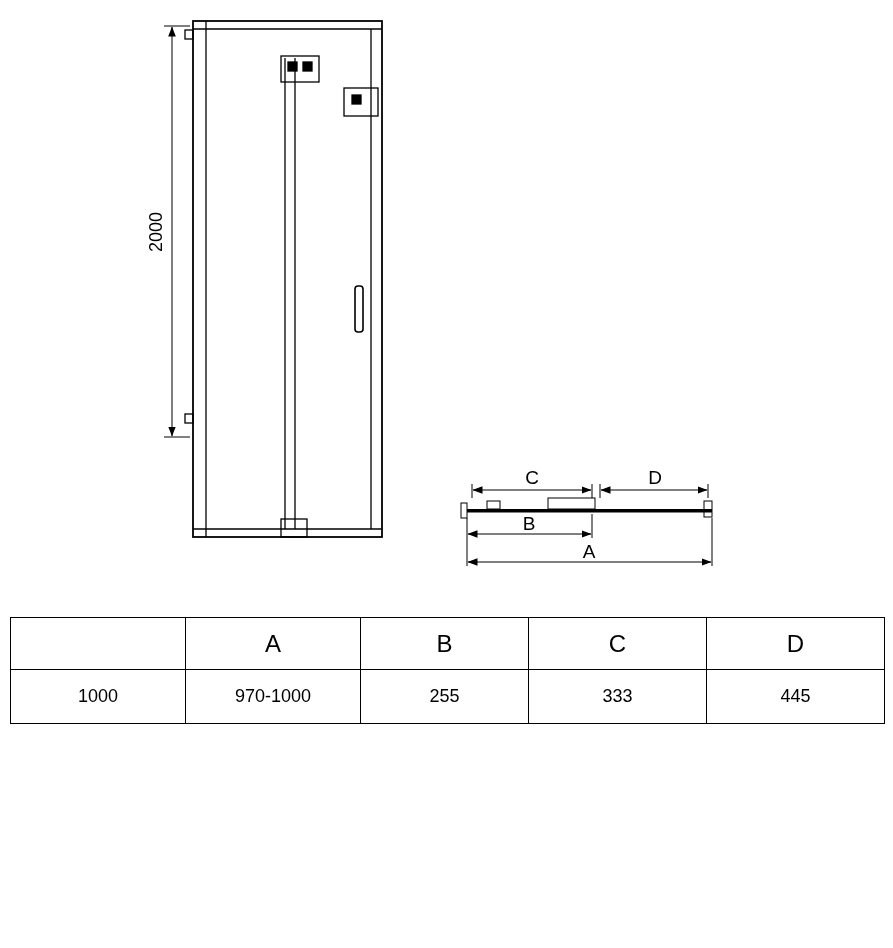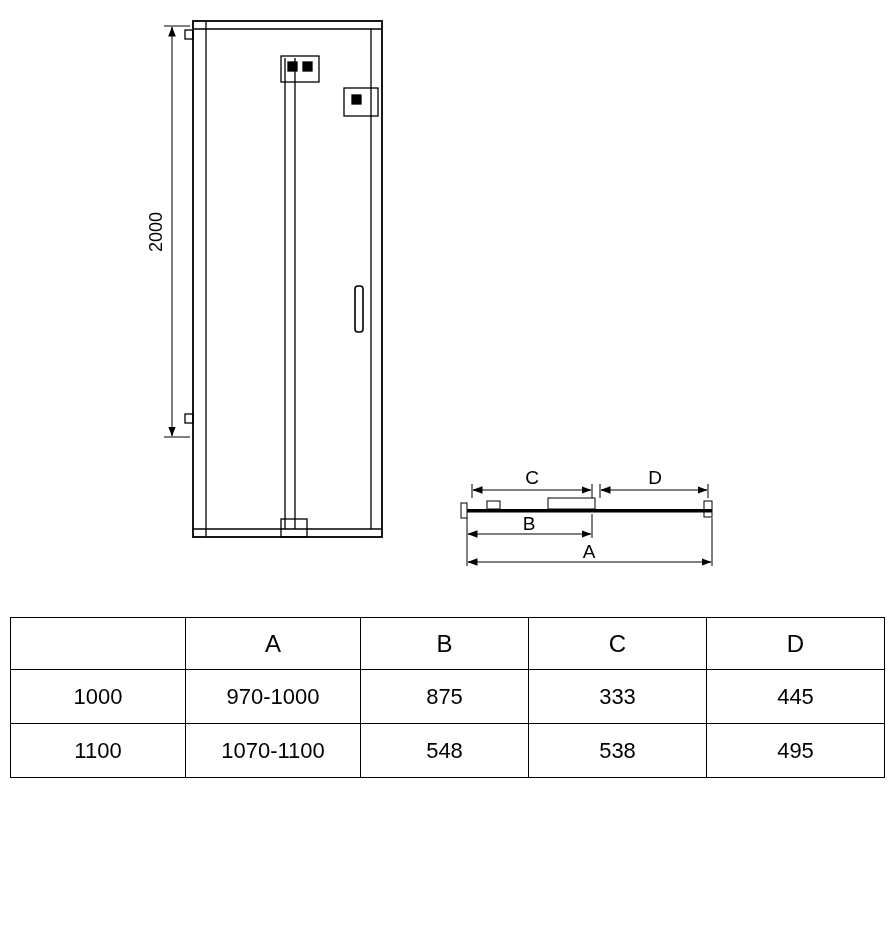--- a/index.html
+++ b/index.html
@@ -24,21 +24,21 @@
     top: 617px;
     width: 874px;
     border-collapse: collapse;
     table-layout: fixed;
   }
   .dim-table th, .dim-table td {
     border: 1px solid #000;
     height: 54px;
     text-align: center;
     vertical-align: middle;
-    font-size: 22px;
+    font-size: 18px;
     font-weight: 400;
     color: #000;
     padding: 0;
   }
   .dim-table thead th {
     height: 52px;
     font-size: 24px;
   }
   svg text {
     font-family: "Liberation Sans", sans-serif;
@@ -137,27 +137,20 @@
         <th>A</th>
         <th>B</th>
         <th>C</th>
         <th>D</th>
       </tr>
     </thead>
     <tbody>
       <tr>
         <td>1000</td>
         <td>970-1000</td>
-        <td>875</td>
+        <td>255</td>
         <td>333</td>
         <td>445</td>
-      </tr>
-      <tr>
-        <td>1100</td>
-        <td>1070-1100</td>
-        <td>548</td>
-        <td>538</td>
-        <td>495</td>
       </tr>
     </tbody>
   </table>
 
 </div>
 
 </body></html>

